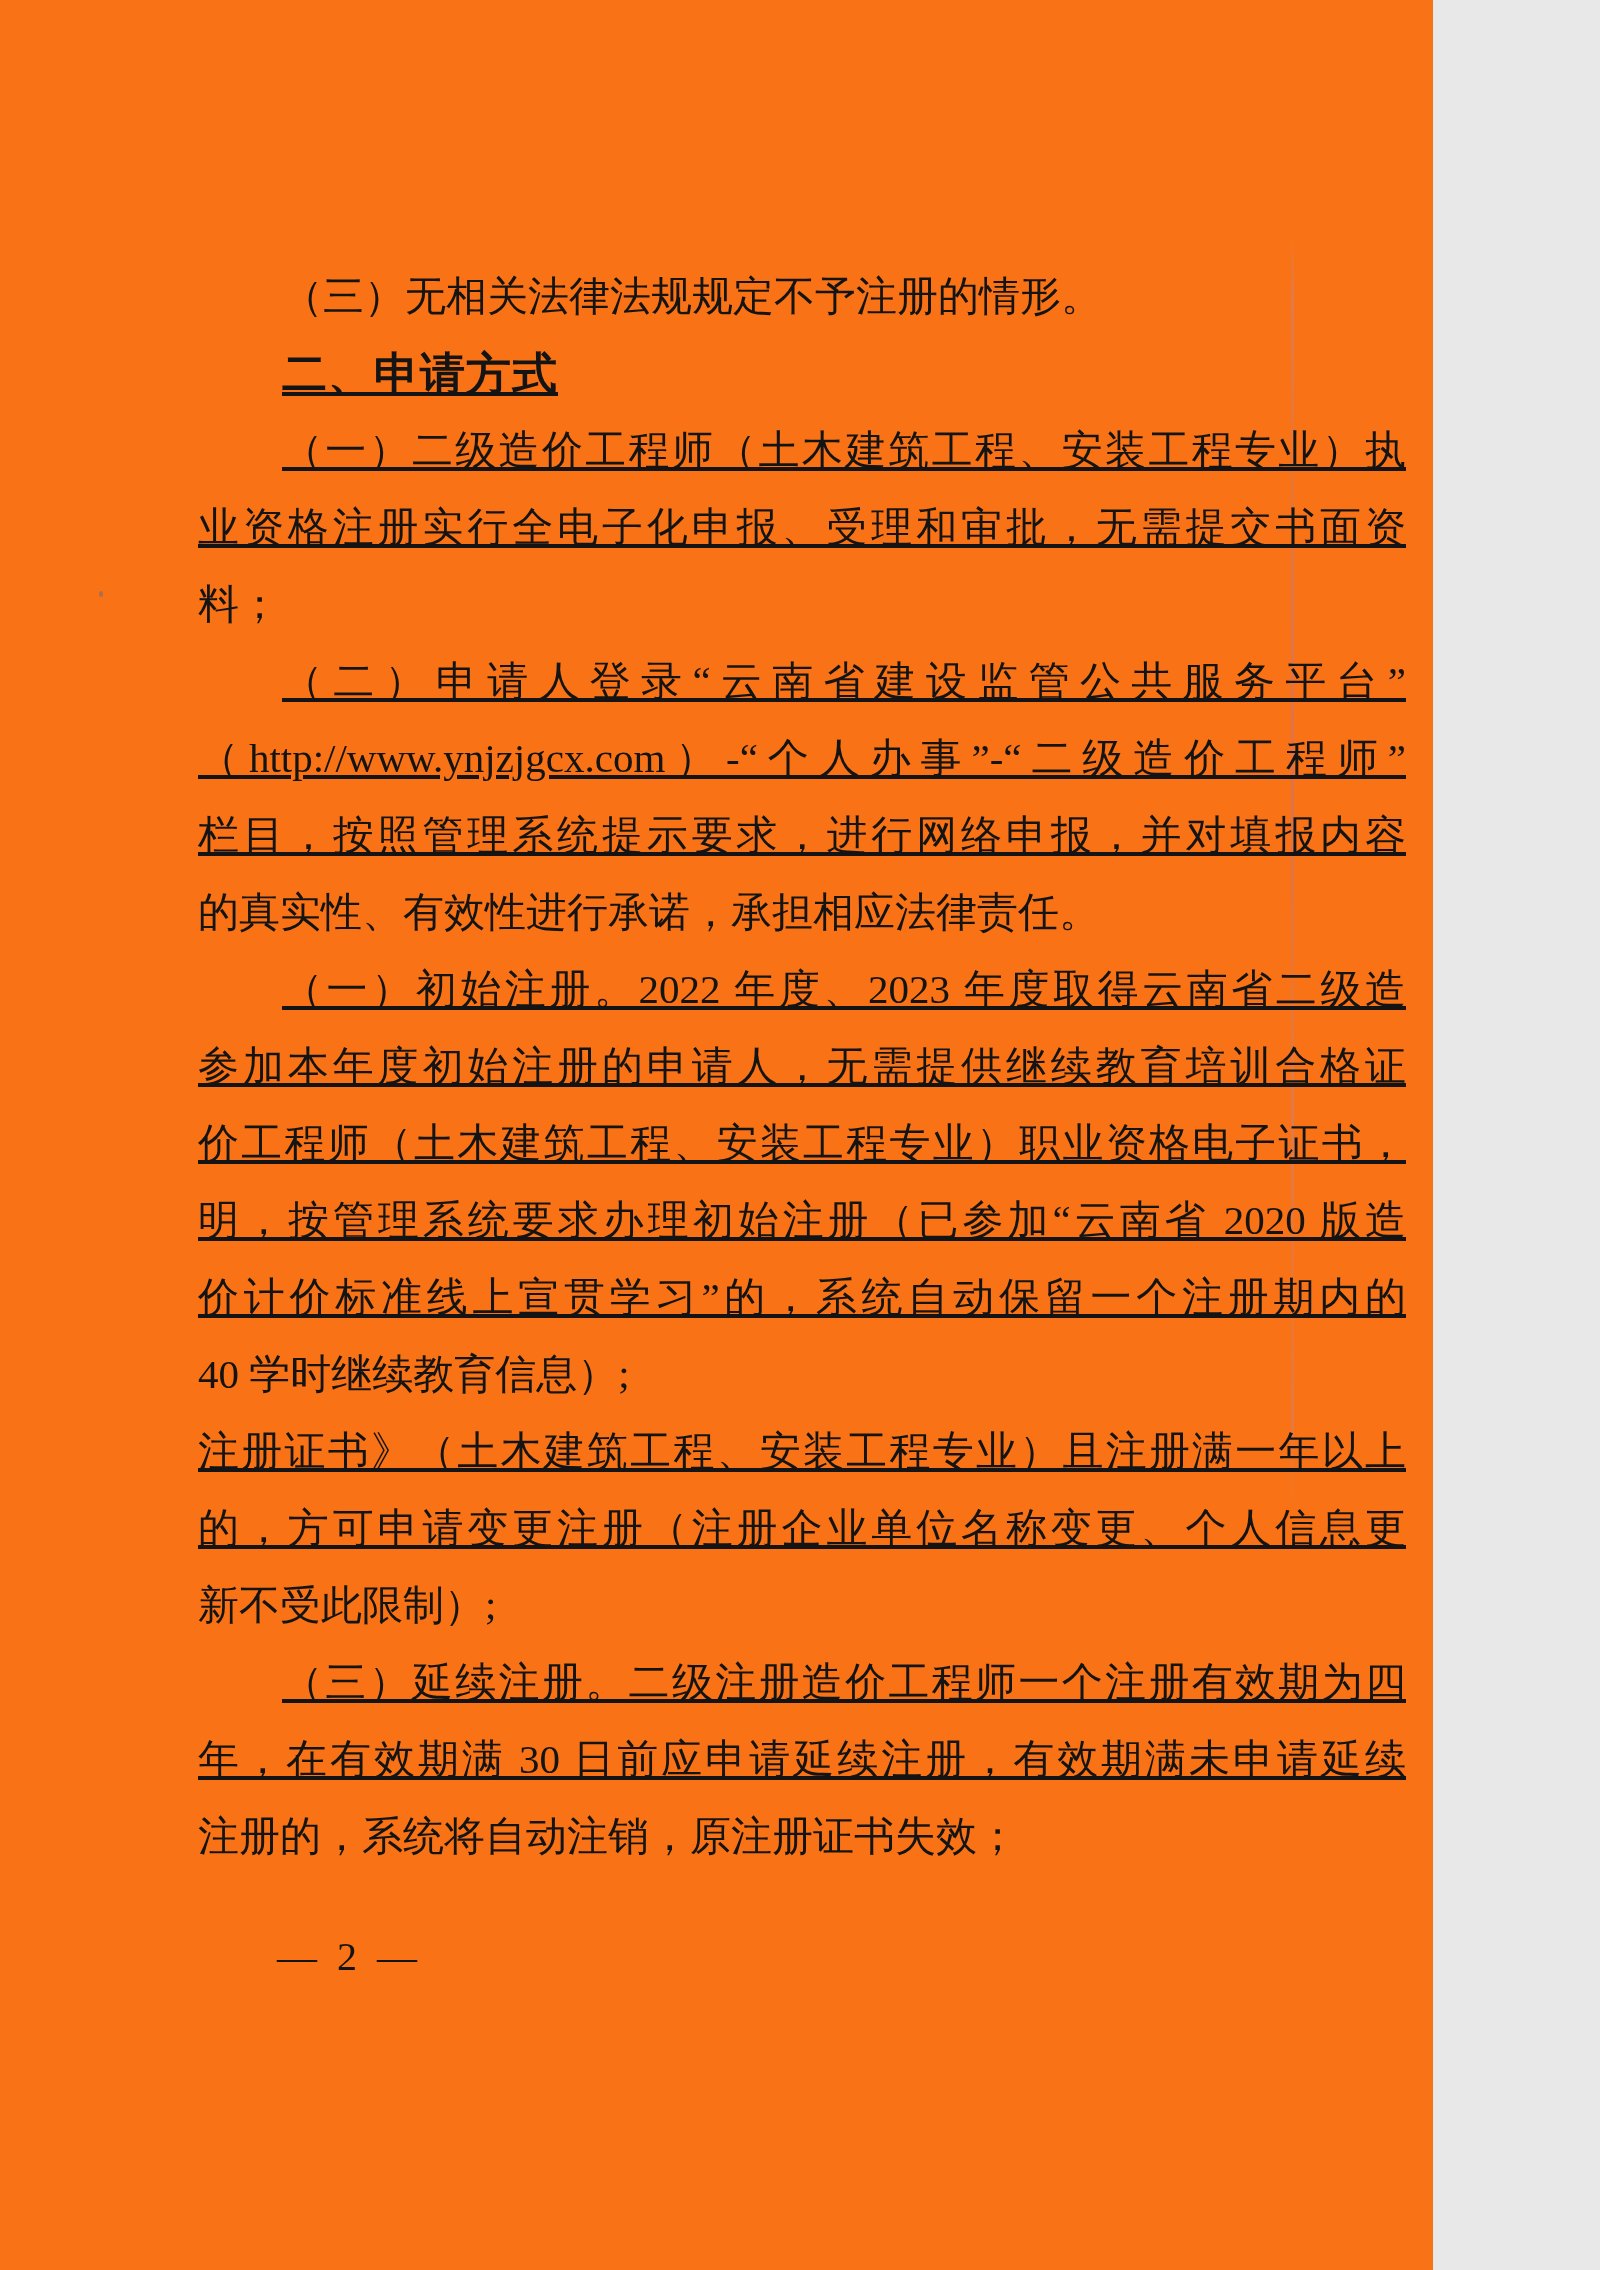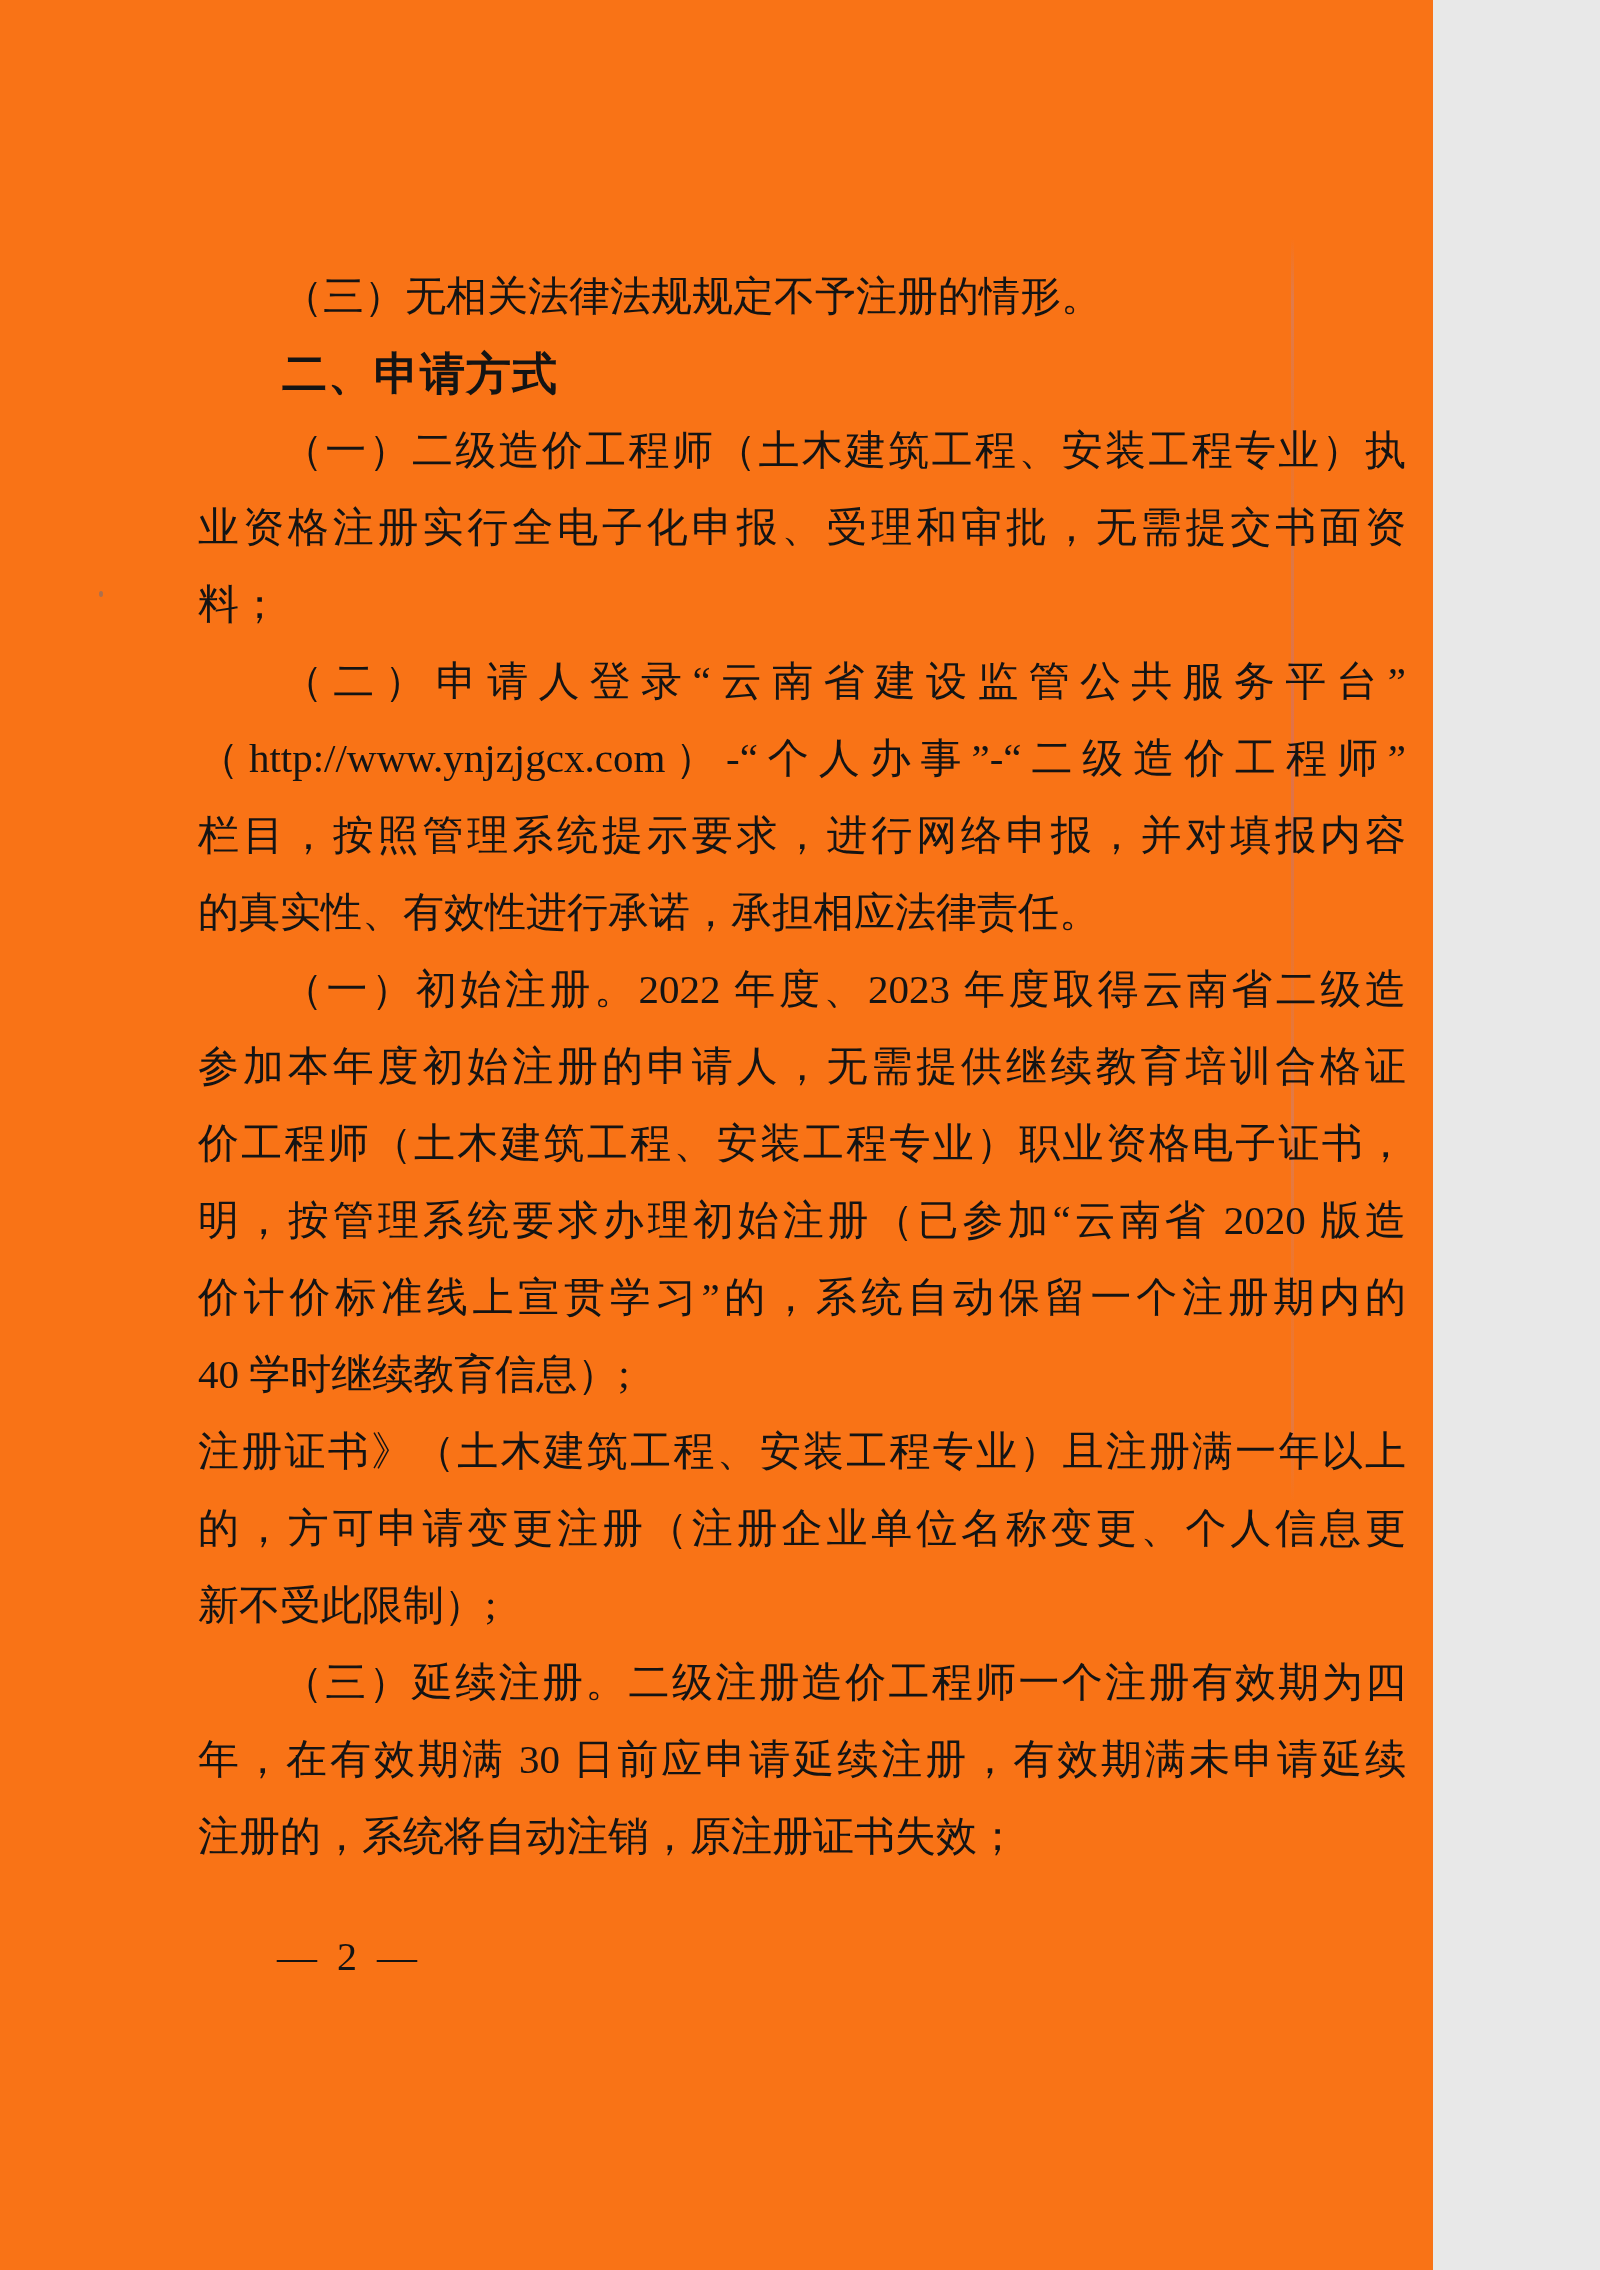--- a/index.html
+++ b/index.html
@@ -26,29 +26,31 @@
   .line {
     height: 77px;
     line-height: 77px;
     text-align: justify;
     text-align-last: left;
     white-space: normal;
     overflow: visible;
   }
   .line.stretch {
     text-align-last: justify;
+    text-decoration: underline;
   }
   .line.indent {
     text-indent: 84px;
   }
   .line.heading {
     font-family: "Liberation Sans", "DejaVu Sans", sans-serif;
     font-weight: 700;
     font-size: 45px;
     letter-spacing: 1px;
+    text-decoration: underline;
   }
   .footer {
     margin-top: 43px;
     margin-left: 79px;
     font-size: 40px;
     letter-spacing: 5px;
     line-height: 77px;
     height: 77px;
   }
   

